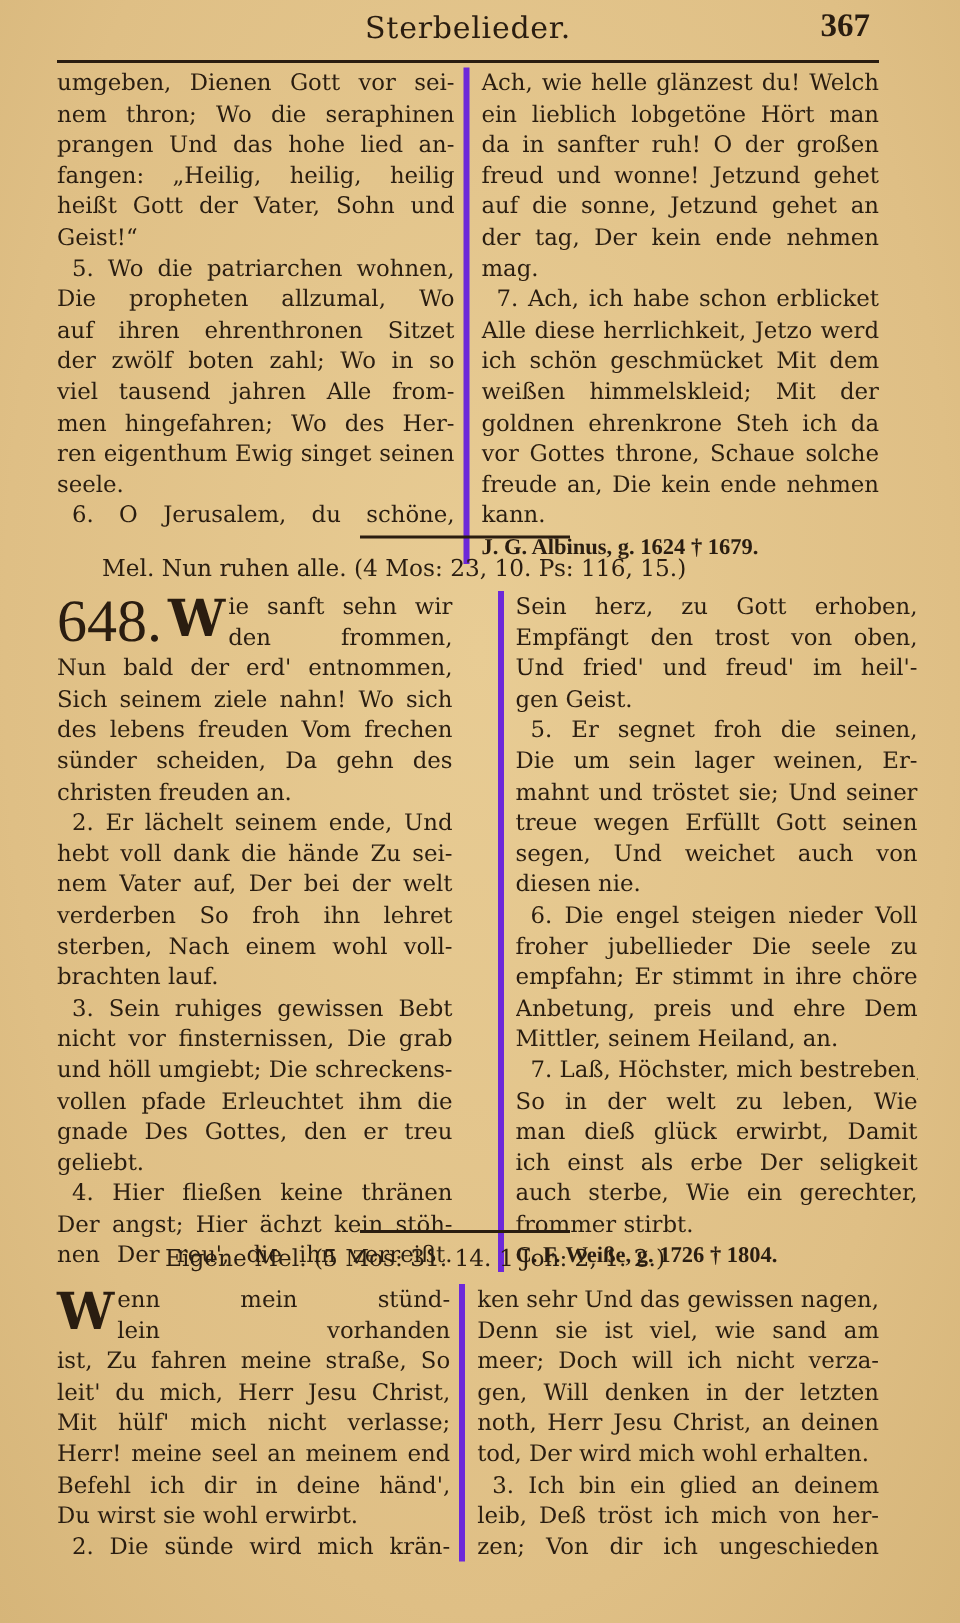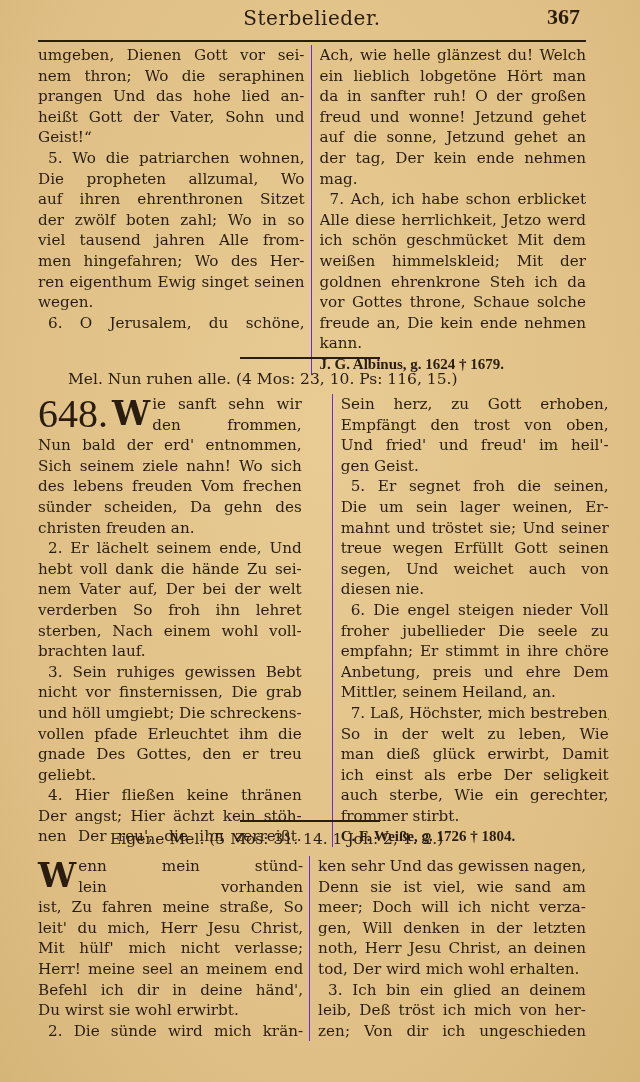--- a/index.html
+++ b/index.html
@@ -20,21 +20,21 @@
     font-size: 20px; letter-spacing: 0.5px;
   }
   .header .pageno {
     position: absolute; right: 6px; top: 4px; font-size: 22px; font-weight: bold;
     font-family: "Liberation Serif", serif;
   }
   .rule-top { position: absolute; left: 0; right: 0; top: 40px; height: 2px; background: #2a1d10; }
   .cols { position: absolute; left: 0; width: 548px; display: flex; }
   .col { width: 268px; font-size: 15.2px; line-height: 20.6px; text-align: justify; }
   .col.left { padding-right: 6px; }
-  .col.right { padding-left: 8px; border-left: 1px solid #6d28d9; }
+  .col.right { padding-left: 8px; border-left: 4px solid #6d28d9; }
   .line { white-space: nowrap; overflow: hidden; text-align-last: justify; }
   .line.last { text-align-last: left; }
   .indent { padding-left: 10px; }
   .sig { padding-right: 6px; font-size: 15px; }
   .sig b { font-family: "Liberation Serif", serif; }
   .divider { position: absolute; height: 2px; background: #2a1d10; }
   .melody {
     position: absolute; left: 0; width: 548px; font-size: 15.5px;
   }
   .hymn-head { display: flex; align-items: flex-start; }
@@ -54,30 +54,31 @@
     <div class="title">Sterbelieder.</div>
     <div class="pageno">367</div>
   </div>
   <div class="rule-top"></div>
 
   <div class="cols" style="top:45px;">
     <div class="col left">
       <div class="line">umgeben, Dienen Gott vor sei-</div>
       <div class="line">nem thron; Wo die seraphinen</div>
       <div class="line">prangen Und das hohe lied an-</div>
+      <div class="line">fangen: „Heilig, heilig, heilig</div>
       <div class="line">heißt Gott der Vater, Sohn und</div>
       <div class="line last">Geist!“</div>
       <div class="line indent">5. Wo die patriarchen wohnen,</div>
       <div class="line">Die propheten allzumal, Wo</div>
       <div class="line">auf ihren ehrenthronen Sitzet</div>
       <div class="line">der zwölf boten zahl; Wo in so</div>
       <div class="line">viel tausend jahren Alle from-</div>
       <div class="line">men hingefahren; Wo des Her-</div>
       <div class="line">ren eigenthum Ewig singet seinen</div>
-      <div class="line last">wegen.</div>
+      <div class="line last">seele.</div>
       <div class="line indent">6. O Jerusalem, du schöne,</div>
     </div>
     <div class="col right">
       <div class="line">Ach, wie helle glänzest du! Welch</div>
       <div class="line">ein lieblich lobgetöne Hört man</div>
       <div class="line">da in sanfter ruh! O der großen</div>
       <div class="line">freud und wonne! Jetzund gehet</div>
       <div class="line">auf die sonne, Jetzund gehet an</div>
       <div class="line">der tag, Der kein ende nehmen</div>
       <div class="line last">mag.</div>

